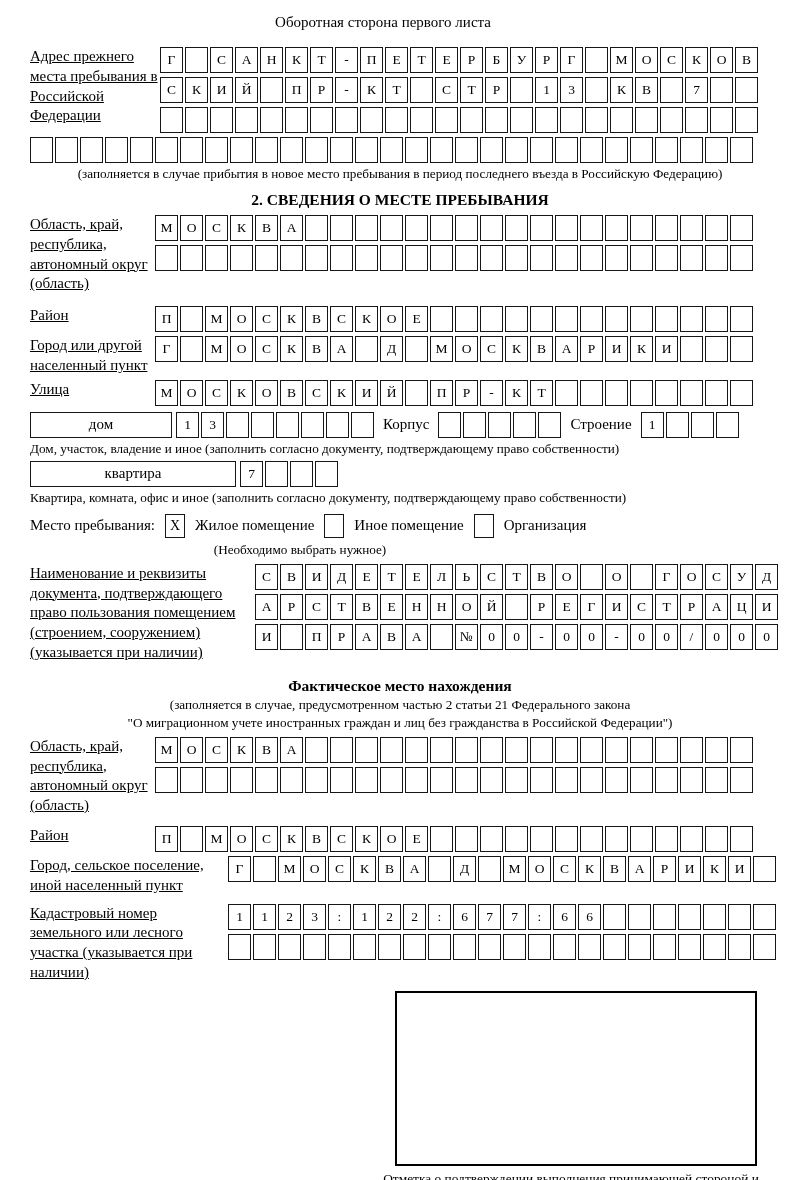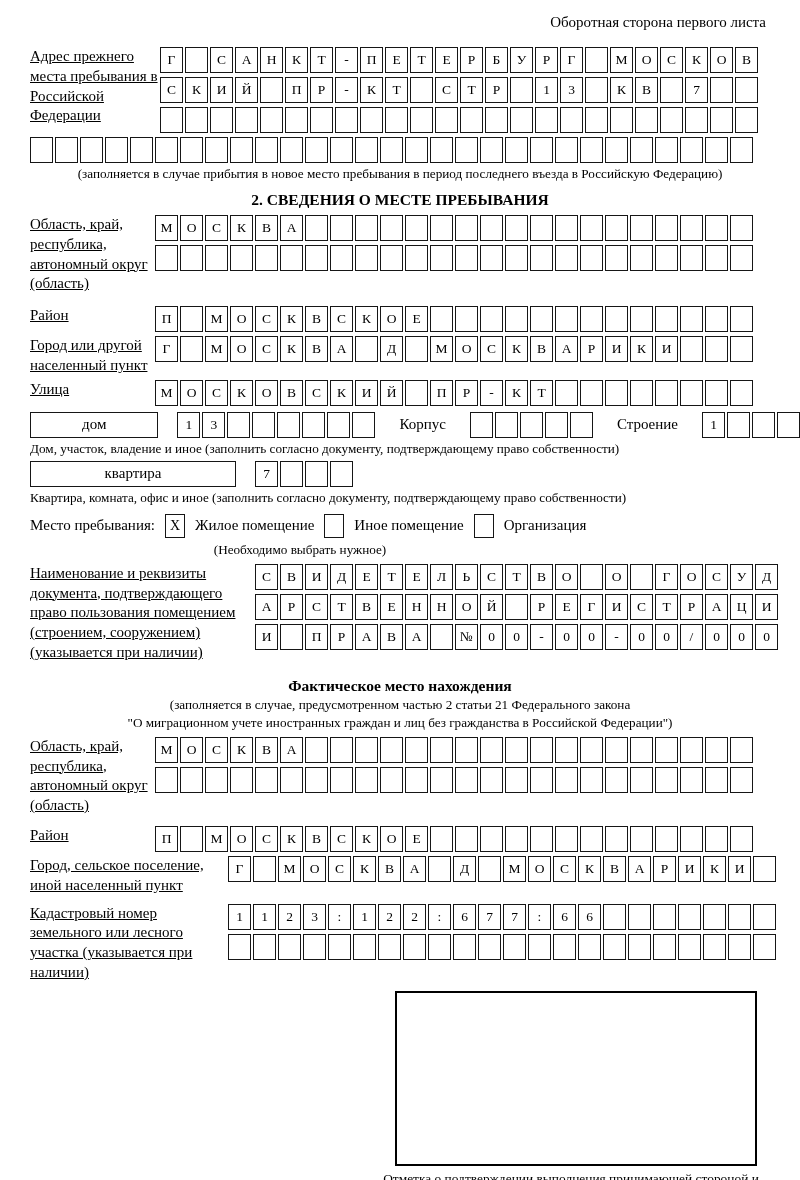--- a/index.html
+++ b/index.html
@@ -1,35 +1,35 @@
 <!DOCTYPE html>
 <html><head>
 <meta charset="utf-8">
 <style>
   html,body{margin:0;padding:0;background:#fff;color:#000;}
   body{width:800px;font-family:"Liberation Serif","DejaVu Serif",serif;}
   .page{position:relative;width:800px;min-height:1180px;box-sizing:border-box;padding:14px 0 10px 0;}
 
-  .header-note{text-align:right;padding-right:34px;font-size:15px;margin-bottom:16px;}
+  .header-note{text-align:center;padding-right:34px;font-size:15px;margin-bottom:16px;}
 
   .field{display:flex;margin-left:30px;align-items:flex-start;}
   .field-label{font-size:15px;line-height:1.32;flex:0 0 auto;text-decoration:underline;}
   .rows{display:flex;flex-direction:column;gap:4px;}
   .cellrow{display:flex;gap:2px;}
   .cell{flex:0 0 23px;width:23px;height:26px;box-sizing:border-box;border:1.5px solid #161616;
         display:flex;align-items:center;justify-content:center;font-size:13.5px;background:#fff;}
   .caption{font-size:13.2px;margin:3px 0 0 30px;}
   .caption-center{text-align:center;margin-left:0;padding:0 36px;}
   .section-title{font-weight:bold;text-align:center;font-size:15.5px;margin-top:9px;}
 
   .w130{width:130px;} .w125{width:125px;} .w198{width:198px;} .w225{width:225px;}
 
   .fullrow{margin:4px 0 0 30px;}
 
-  .inline-row{display:flex;align-items:center;margin-left:30px;gap:15px;font-size:15px;}
+  .inline-row{display:flex;align-items:center;margin-left:30px;gap:0;font-size:15px;}
   .wide-box{height:26px;box-sizing:border-box;border:1.5px solid #161616;display:flex;
             align-items:center;justify-content:center;font-size:15px;}
   .wbox-dom{width:142px;margin-right:4px;}
   .wbox-kv{width:206px;margin-right:4px;}
   .sep-label{padding:0 9px;white-space:nowrap;}
 
   .stay-row{display:flex;align-items:center;margin:8px 0 0 30px;font-size:15px;gap:10px;}
   .checkbox{width:20px;height:24px;box-sizing:border-box;border:1.5px solid #161616;display:flex;
             align-items:center;justify-content:center;font-size:14px;flex:0 0 20px;}
   .stay-note{width:540px;margin-left:30px;text-align:center;font-size:13.2px;margin-top:4px;}

